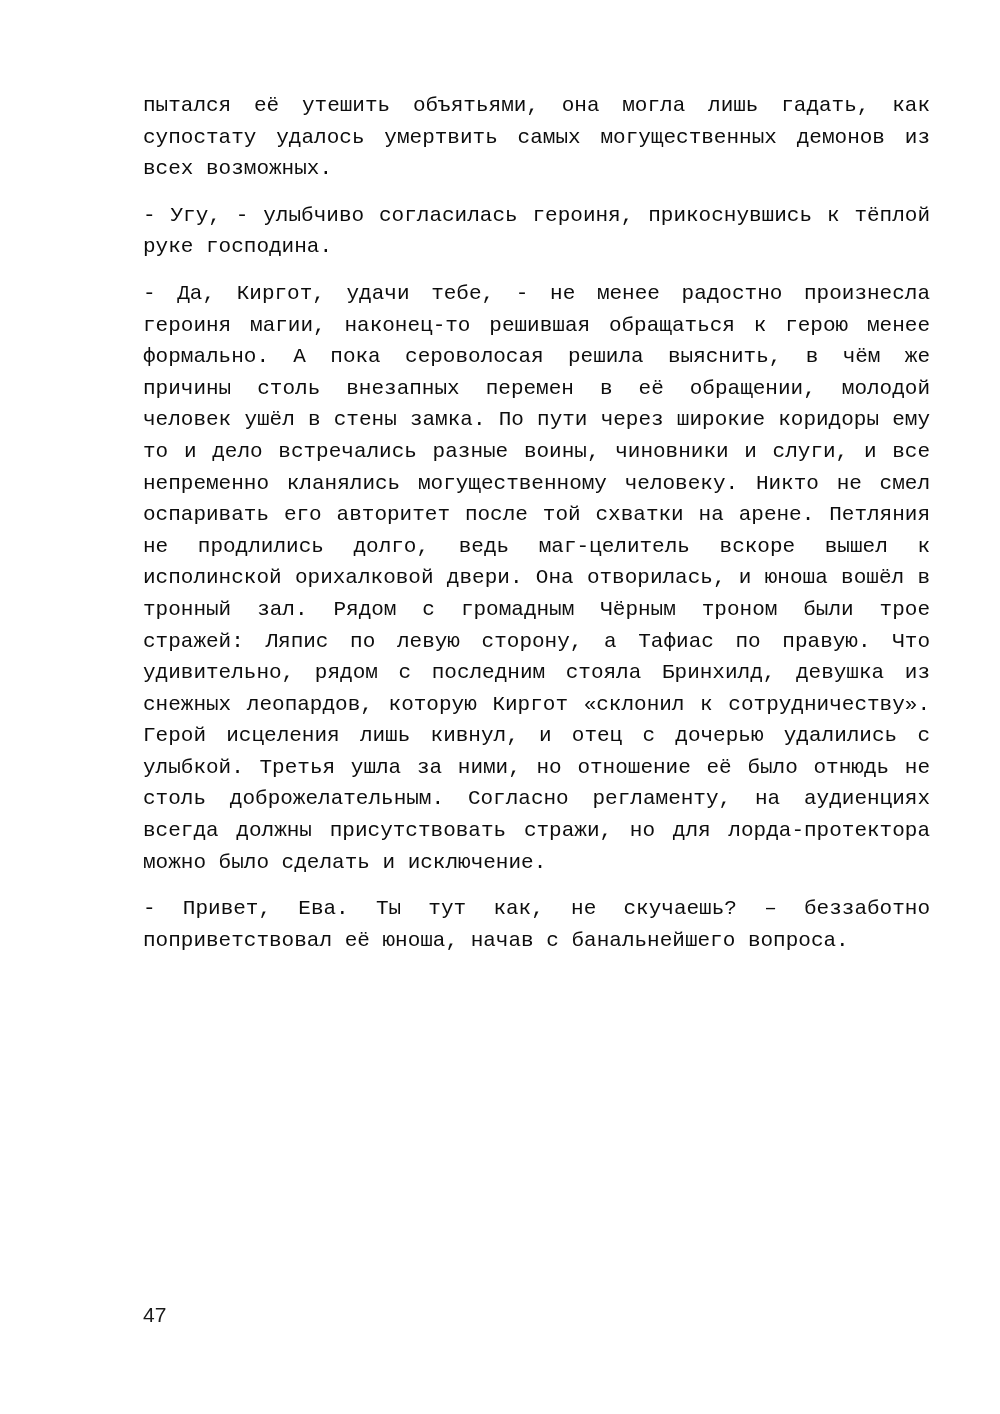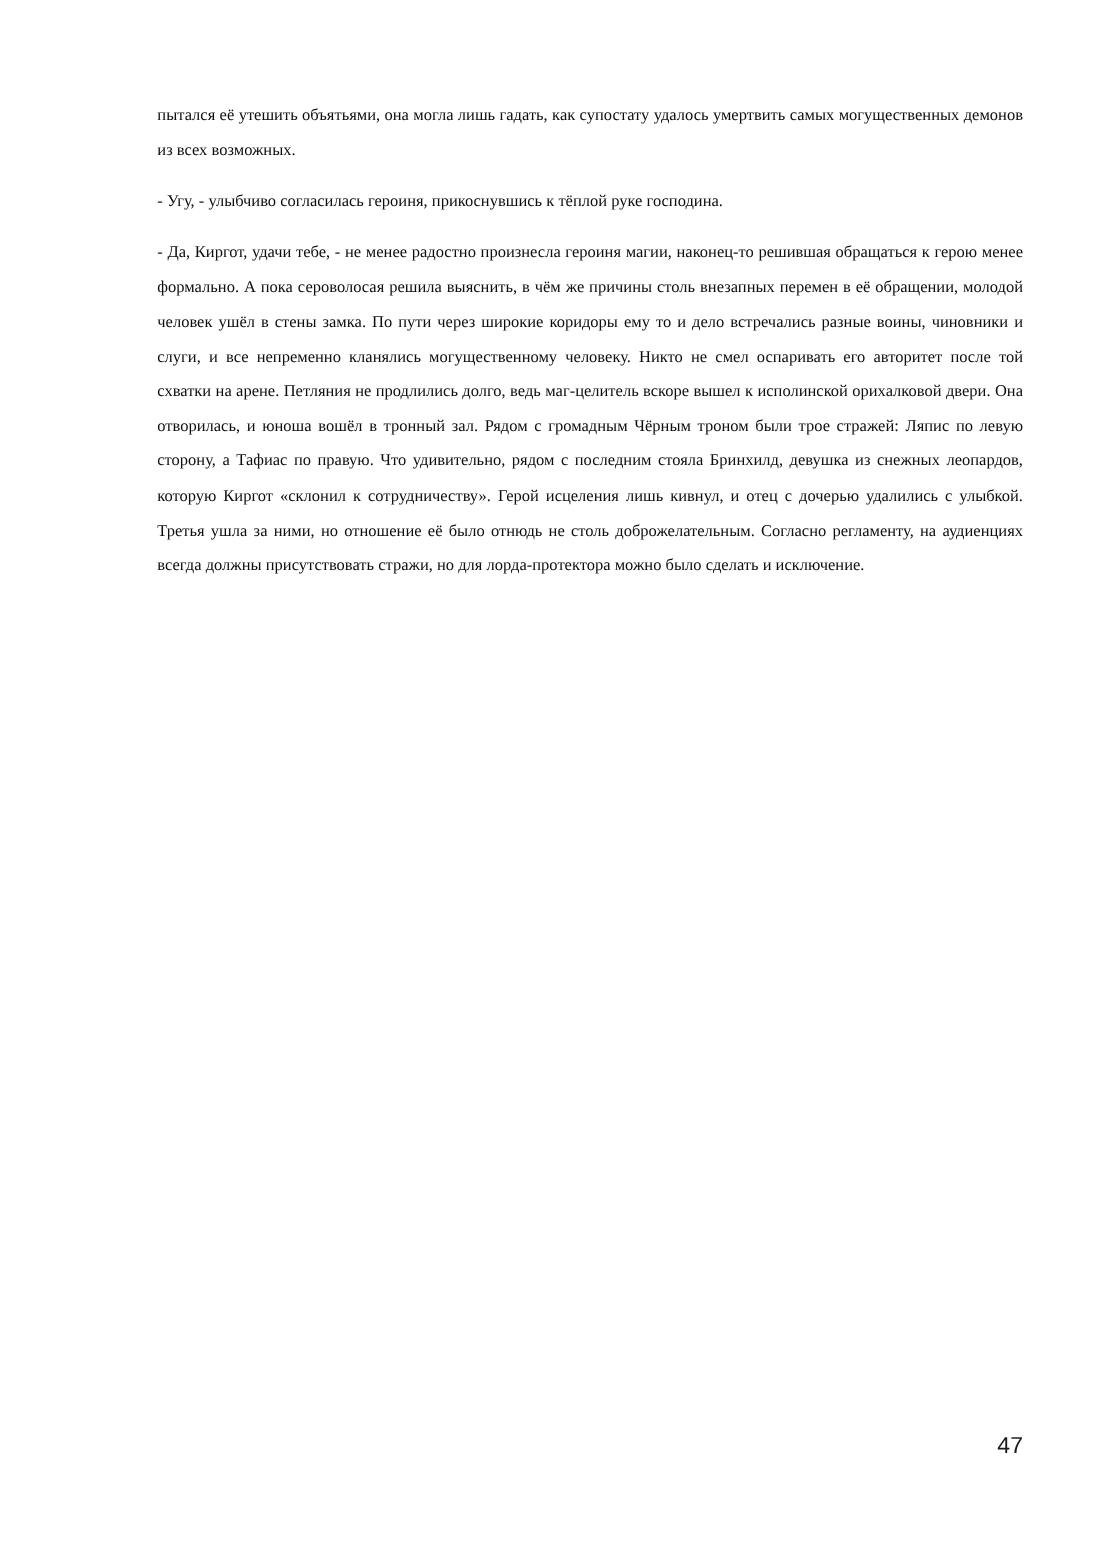--- a/index.html
+++ b/index.html
@@ -16,45 +16,46 @@
     font-family: "Liberation Serif", serif;
   }
   .content {
     position: absolute;
     left: 143px;
     top: 90px;
     width: 787px;
   }
   .content p {
     margin: 0 0 15px 0;
-    font-family: Liberation Serif, serif;
-    font-size: 15px;
+    font-family: Liberation Mono, monospace;
+    font-size: 21px;
     line-height: 31.6px;
     color: #0d0d0d;
     text-align: justify;
     text-justify: inter-word;
   }
   .page-footer {
     position: absolute;
     left: 143px;
     top: 1303px;
     width: 787px;
-    text-align: right;
+    text-align: left;
   }
   .page-number {
     font-family: "Liberation Sans", sans-serif;
     font-size: 21px;
     color: #1a1a1a;
   }
 </style>
 </head>
 <body>
 
 <div class="page">
   <div class="content">
     <p>пытался её утешить объятьями, она могла лишь гадать, как супостату удалось умертвить самых могущественных демонов из всех возможных.</p>
     <p>- Угу, - улыбчиво согласилась героиня, прикоснувшись к тёплой руке господина.</p>
     <p>- Да, Киргот, удачи тебе, - не менее радостно произнесла героиня магии, наконец-то решившая обращаться к герою менее формально. А пока сероволосая решила выяснить, в чём же причины столь внезапных перемен в её обращении, молодой человек ушёл в стены замка. По пути через широкие коридоры ему то и дело встречались разные воины, чиновники и слуги, и все непременно кланялись могущественному человеку. Никто не смел оспаривать его авторитет после той схватки на арене. Петляния не продлились долго, ведь маг-целитель вскоре вышел к исполинской орихалковой двери. Она отворилась, и юноша вошёл в тронный зал. Рядом с громадным Чёрным троном были трое стражей: Ляпис по левую сторону, а Тафиас по правую. Что удивительно, рядом с последним стояла Бринхилд, девушка из снежных леопардов, которую Киргот «склонил к сотрудничеству». Герой исцеления лишь кивнул, и отец с дочерью удалились с улыбкой. Третья ушла за ними, но отношение её было отнюдь не столь доброжелательным. Согласно регламенту, на аудиенциях всегда должны присутствовать стражи, но для лорда-протектора можно было сделать и исключение.</p>
+    <p>- Привет, Ева. Ты тут как, не скучаешь? – беззаботно поприветствовал её юноша, начав с банальнейшего вопроса.</p>
   </div>
   <div class="page-footer">
     <span class="page-number">47</span>
   </div>
 </div>
 
 </body></html>

